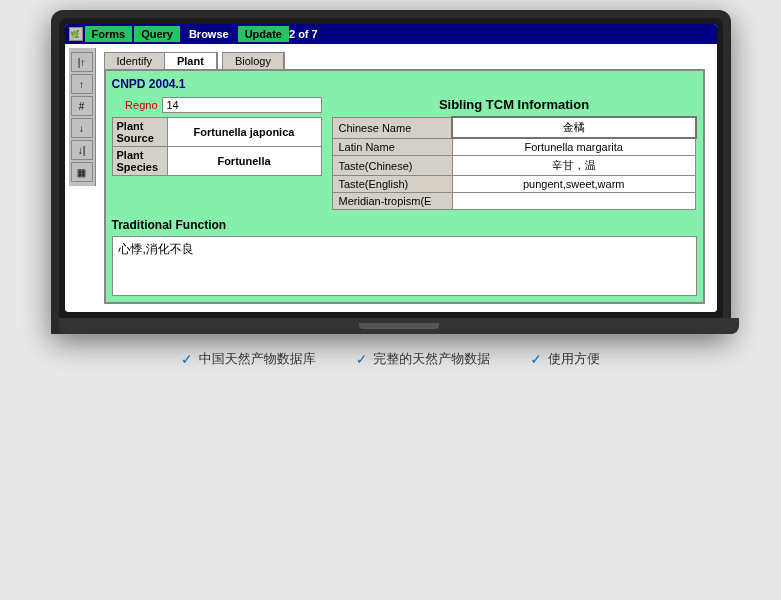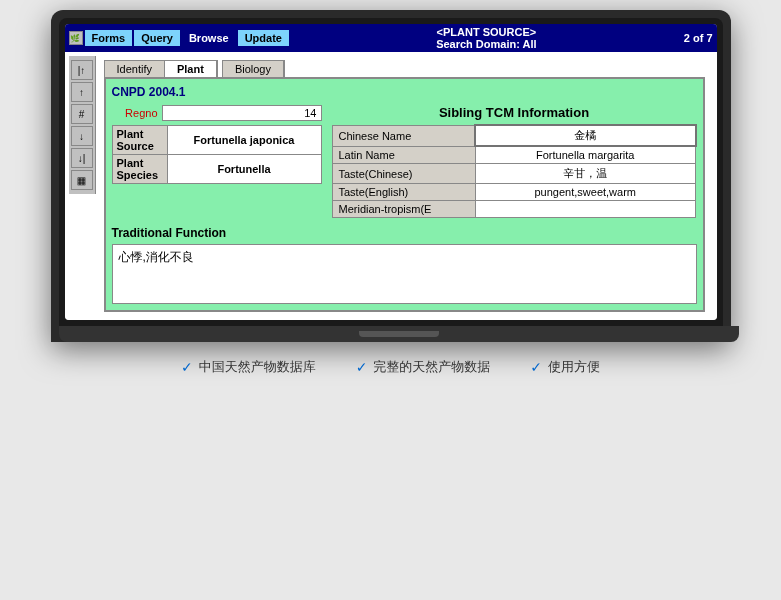--- a/index.html
+++ b/index.html
@@ -71,21 +71,21 @@
       font-size: 8px;
       color: #000;
     }
 
     .menu-bar {
       display: flex;
       gap: 2px;
     }
 
     .menu-item {
-      background: #7dd3fc;
+      background: #22c55e;
       color: #000;
       padding: 1px 6px;
       font-size: 11px;
       cursor: pointer;
       border: 1px solid transparent;
     }
 
     .title-center {
       flex: 1;
       text-align: center;
@@ -210,21 +210,21 @@
       text-align: right;
       padding-right: 4px;
     }
 
     .field-value {
       border: 1px solid #888;
       background: white;
       padding: 1px 4px;
       font-size: 11px;
       flex: 1;
-      text-align: right;
+      text-align: left;
     }
 
     
     .plant-table {
       border-collapse: collapse;
       width: 100%;
       margin-top: 4px;
     }
 
     .plant-table td {
@@ -260,21 +260,21 @@
     }
 
     .tcm-table td {
       border: 1px solid #888;
       padding: 2px 6px;
       font-size: 11px;
     }
 
     .tcm-table .tcm-label {
       background: #d4d0c8;
-      width: 143px;
+      width: 120px;
     }
 
     .tcm-table .tcm-value {
       background: white;
       text-align: center;
     }
 
     .tcm-table .tcm-value-highlighted {
       background: white;
       text-align: center;
@@ -350,23 +350,20 @@
 
         <div class="title-bar">
           <div class="title-bar-left">
             <div class="title-icon">🌿</div>
             <div class="menu-bar">
               <div class="menu-item">Forms</div>
               <div class="menu-item">Query</div>
               <div class="menu-item" style="background:#000080;color:white;">Browse</div>
               <div class="menu-item">Update</div>
             </div>
-          </div>
-          <div class="title-center">
-            &lt;PLANT SOURCE&gt;<br>Search Domain: All
           </div>
           <div class="title-right">2 of 7</div>
         </div>
 
         <div class="content-area">
           <div class="toolbar">
 
             <div class="nav-sidebar">
               <div class="nav-btn">|↑</div>
               <div class="nav-btn">↑</div>

